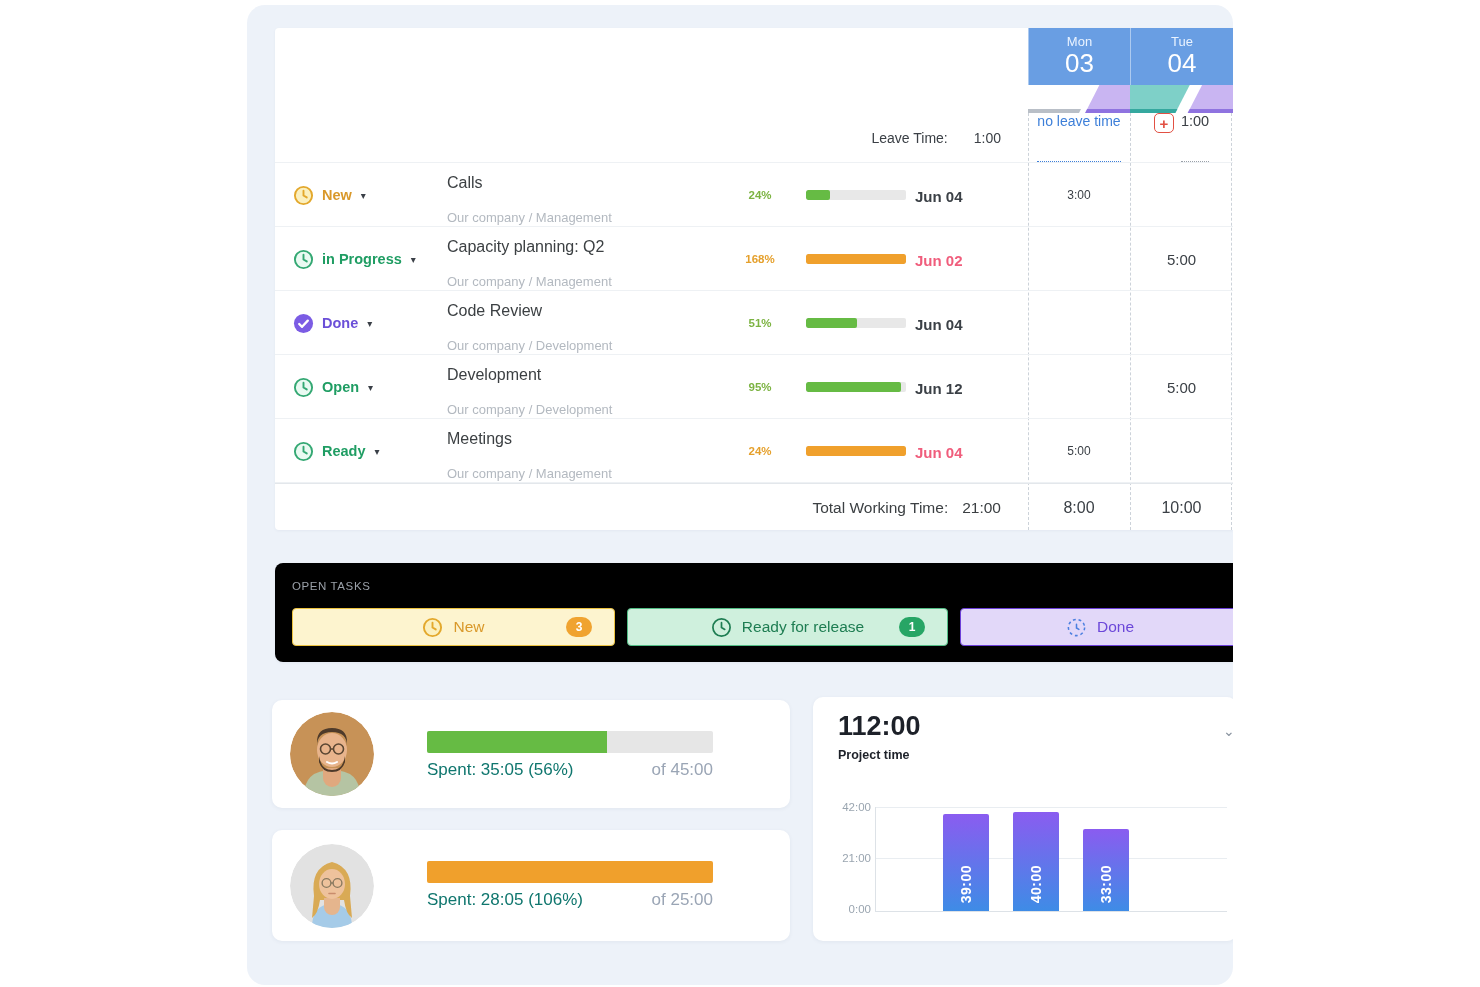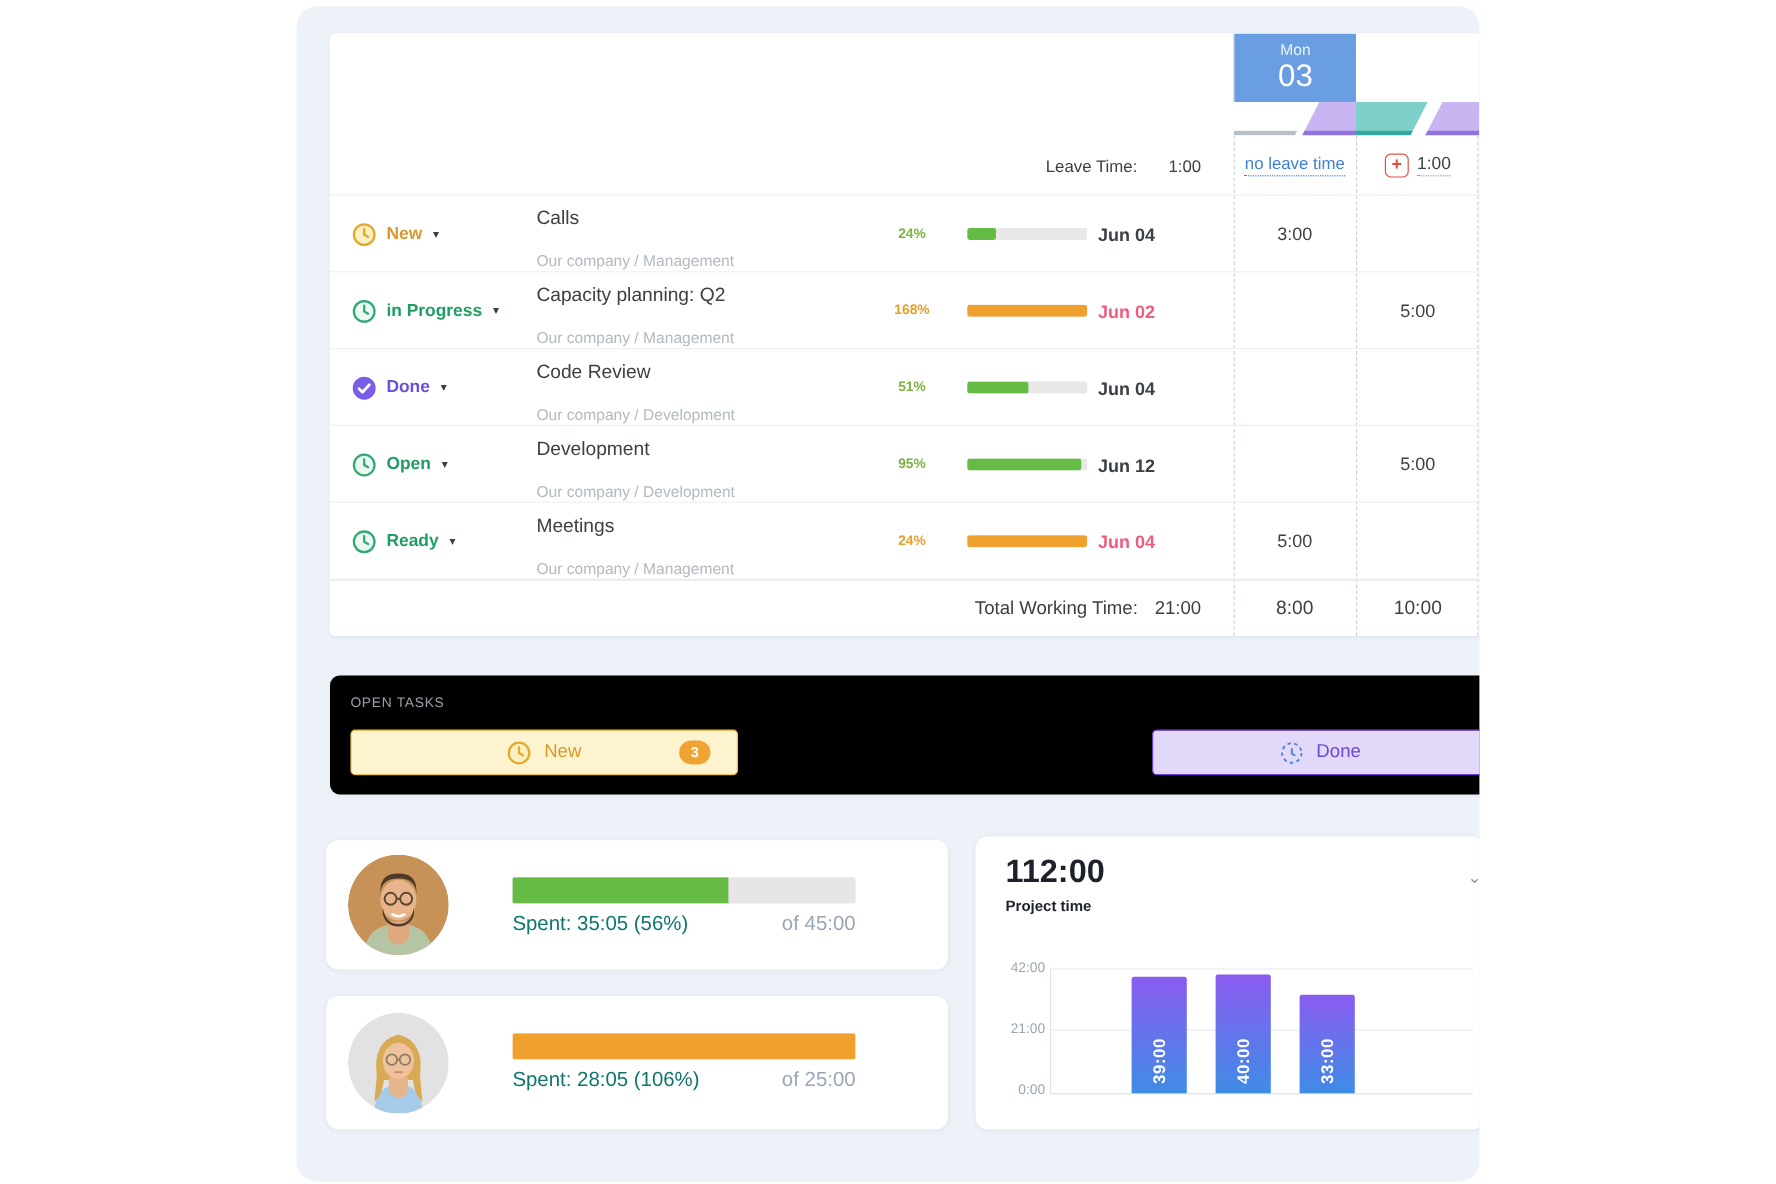--- a/index.html
+++ b/index.html
@@ -37,40 +37,40 @@
   .seg-lav      { background:#c9b5f2; clip-path:polygon(70% 0, 100% 0, 100% 100%, 56% 100%); left:0; right:0; }
   .seg-lav::after { background:#8f73e0; }
   .seg-teal     { background:#7ed0c8; clip-path:polygon(0 0, 58% 0, 44% 100%, 0 100%); left:0; right:0; }
   .seg-teal::after { background:#35a89f; }
 
   .vline { position:absolute; top:85px; bottom:0; border-left:1px dashed #ccd2d9; }
 
   .leave-row { position:absolute; left:0; top:85px; width:753px; height:50px; border-bottom:1px solid #eef1f4; }
   .leave-right { position:absolute; right:27px; top:0; height:50px; display:flex; align-items:center; gap:26px;
                  font-size:14px; color:#3b4046; }
-  .leave-cell { position:absolute; top:85px; height:50px; display:flex; align-items:center; justify-content:center;
+  .leave-cell { position:absolute; top:85px; height:50px; display:flex; justify-content:center;
                 border-bottom:1px solid #eef1f4; }
   .leave-link { color:#3d7fd9; font-size:14px; border-bottom:1px dotted #3d7fd9; padding-bottom:2px; cursor:pointer; }
   .plus-btn { width:20px; height:20px; border:1.6px solid #e25043; border-radius:5px; color:#e25043;
               font-size:15px; font-weight:bold; display:flex; align-items:center; justify-content:center;
               margin-right:7px; cursor:pointer; background:#fff; }
   .leave-val { font-size:14.5px; color:#3b4046; border-bottom:1px dotted #9aa0a8; padding-bottom:1px; cursor:pointer; }
 
   .task-row { position:absolute; left:0; width:958px; height:64px; border-bottom:1px solid #eef1f4; }
   .row-status { position:absolute; left:18px; top:0; height:64px; display:flex; align-items:center; gap:8px; cursor:pointer; }
   .row-status .stxt { font-size:14.5px; font-weight:bold; }
   .row-status .caret { font-size:10px; color:#3a3f47; margin-left:1px; }
   .row-title { position:absolute; left:172px; top:11px; width:300px; }
   .row-title .t1 { font-size:16px; color:#3c4043; }
   .row-title .t2 { font-size:13px; color:#b3b9c0; margin-top:18px; }
   .row-pct  { position:absolute; left:455px; top:26px; width:60px; text-align:center; font-size:11.5px; font-weight:bold; }
   .row-bar  { position:absolute; left:531px; top:27px; width:100px; height:10px; background:#e8e8e8; border-radius:2px; overflow:hidden; }
   .row-bar .fill { height:100%; border-radius:2px; }
   .row-due  { position:absolute; left:640px; top:25px; width:90px; font-size:15px; font-weight:bold; }
-  .cell-mon { position:absolute; left:753px; width:102px; top:0; height:64px; display:flex; align-items:center; justify-content:center; font-size:15px; color:#3b4046; cursor:pointer; }
+  .cell-mon { position:absolute; left:753px; width:102px; top:0; height:64px; display:flex; align-items:center; justify-content:center; font-size:12px; color:#3b4046; cursor:pointer; }
   .cell-tue { position:absolute; left:855px; width:103px; top:0; height:64px; display:flex; align-items:center; justify-content:center; font-size:15px; color:#3b4046; cursor:pointer; }
 
   .total-row { position:absolute; left:0; top:455px; width:958px; height:47px; border-top:1px solid #e3e7eb; }
   .total-label-wrap { position:absolute; left:0; top:0; width:753px; height:47px; display:flex; align-items:center;
                       justify-content:flex-end; padding-right:27px; gap:14px; }
   .total-label { font-size:15.5px; color:#3c4043; }
   .total-val { font-size:15.5px; color:#3c4043; }
   .total-mon, .total-tue { position:absolute; top:0; height:47px; display:flex; align-items:center; justify-content:center;
                            font-size:16px; color:#3b4046; }
 
@@ -124,20 +124,24 @@
 
 <div class="panel">
 
   <div class="table-card">
 
 
     <div class="day-col" style="left:753px; width:102px;">
       <div class="dname">Mon</div>
       <div class="dnum">03</div>
     </div>
+    <div class="day-col" style="left:855px; width:103px;">
+      <div class="dname">Tue</div>
+      <div class="dnum">04</div>
+    </div>
 
     <div class="day-strip" style="left:753px; width:102px;">
       <div class="seg seg-white"></div>
       <div class="seg seg-lav"></div>
     </div>
     <div class="day-strip" style="left:855px; width:103px;">
       <div class="seg seg-teal"></div>
       <div class="seg seg-lav"></div>
     </div>
 
@@ -284,20 +288,28 @@
 
     <div class="task-btn btn-new">
       <svg class="st-ico" viewBox="0 0 22 22">
           <circle cx="11" cy="11" r="9" fill="#fbf0bf" stroke="#e3a82c" stroke-width="2"></circle>
           <path d="M11 6 v5 l3.4 2" stroke="#e3a82c" stroke-width="2" fill="none" stroke-linecap="round"></path>
         </svg>
       <span>New</span>
       <span class="btn-badge badge-new">3</span>
     </div>
 
+    <div class="task-btn btn-ready">
+      <svg class="st-ico" viewBox="0 0 22 22">
+          <circle cx="11" cy="11" r="9" fill="none" stroke="#1e7d52" stroke-width="1.8"></circle>
+          <path d="M11 6 v5 l3.4 2" stroke="#1e7d52" stroke-width="1.8" fill="none" stroke-linecap="round"></path>
+        </svg>
+      <span>Ready for release</span>
+      <span class="btn-badge badge-ready">1</span>
+    </div>
 
     <div class="task-btn btn-done">
       <svg class="st-ico" viewBox="0 0 22 22">
           <circle cx="11" cy="11" r="8.5" fill="none" stroke="#4b7fe0" stroke-width="1.6" stroke-dasharray="3 3"></circle>
           <path d="M11 7.5 v4 l2.5 1.5" stroke="#4b7fe0" stroke-width="1.6" fill="none" stroke-linecap="round"></path>
         </svg>
       <span>Done</span>
     </div>
   </div>
 

